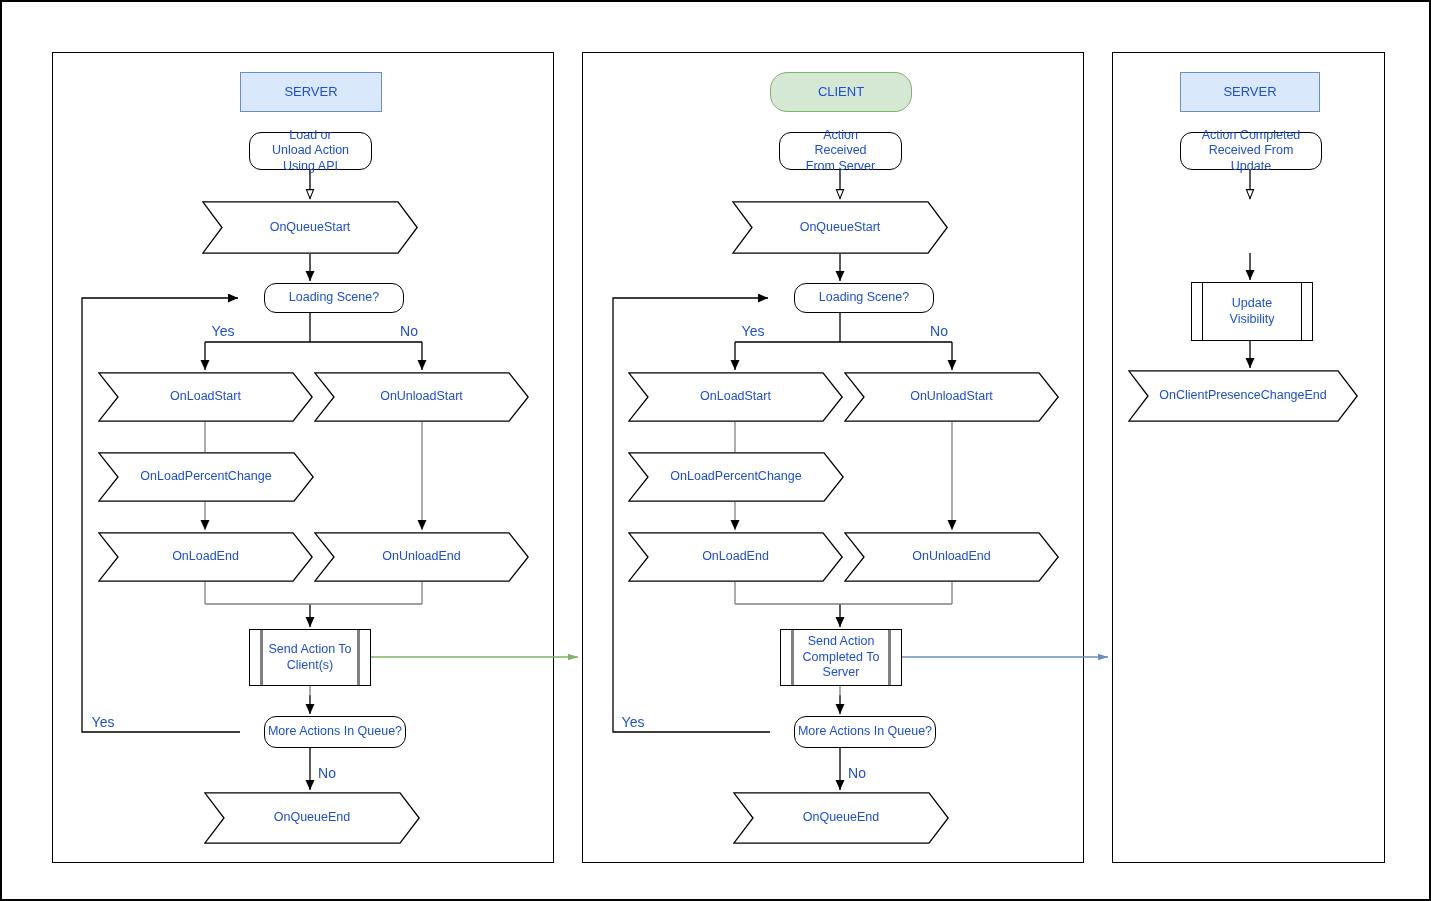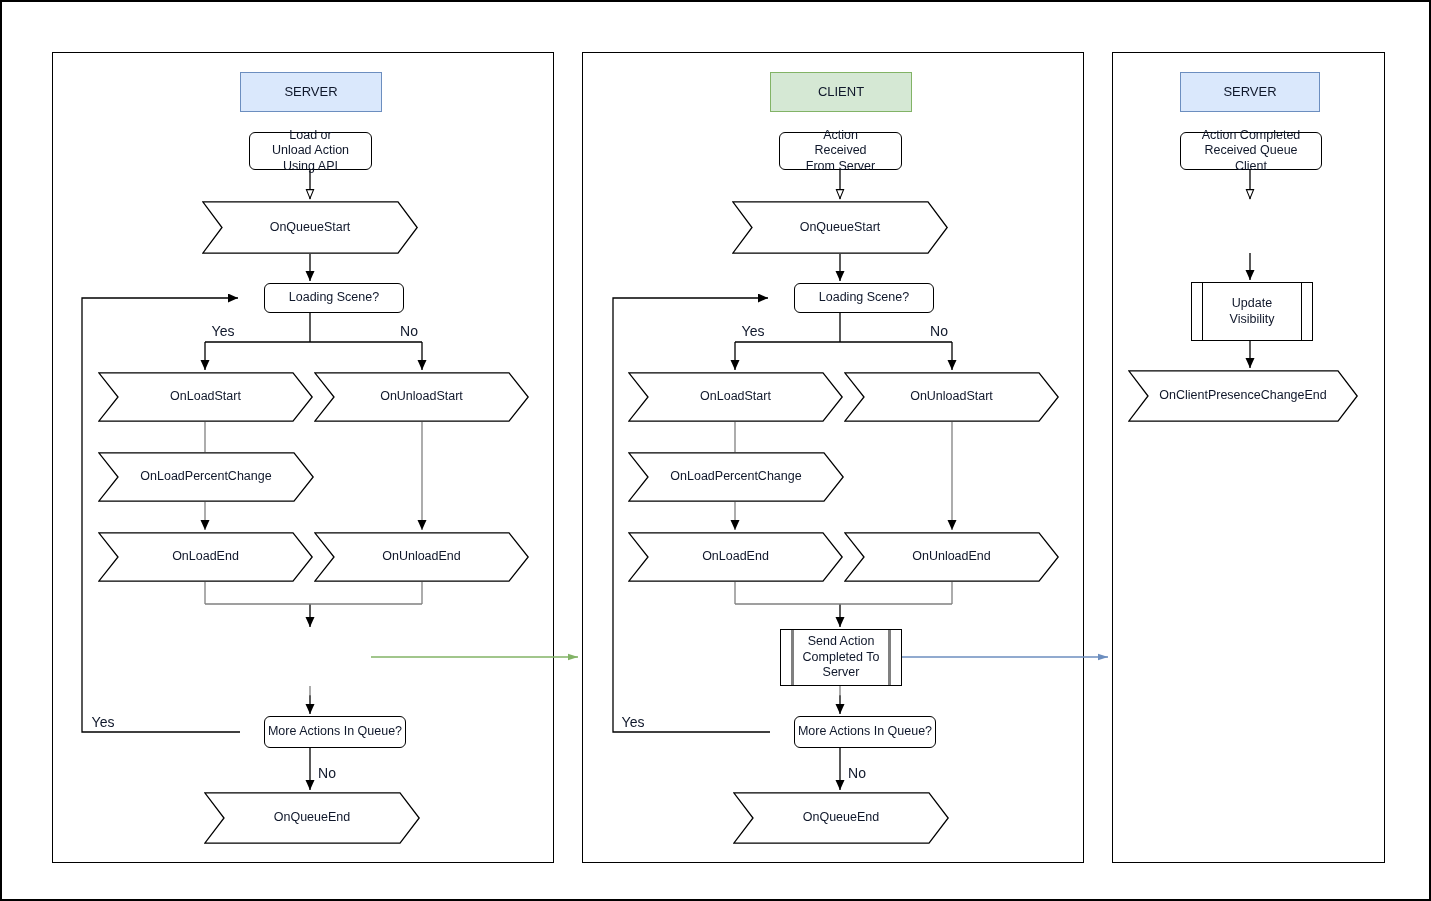--- a/index.html
+++ b/index.html
@@ -1,28 +1,28 @@
 <!DOCTYPE html>
 <html><head>
 <meta charset="utf-8">
 <style>
   html,body{margin:0;padding:0;background:#fff;}
   .canvas{
     position:relative;width:1431px;height:901px;background:#ffffff;
     border:2px solid #000;box-sizing:border-box;overflow:hidden;
-    font-family:"Liberation Sans", sans-serif;color:#0f172a;
+    font-family:"Liberation Sans", sans-serif;color:#1d4ed8;
   }
   .panel{position:absolute;border:1px solid #000;background:transparent;z-index:1;}
   .wires{position:absolute;left:0;top:0;z-index:2;}
   .node{position:absolute;z-index:3;display:flex;align-items:center;justify-content:center;
         text-align:center;font-size:12.5px;line-height:1.25;box-sizing:border-box;}
   .hdr{border:1px solid;font-size:13px;}
   .hdr-blue{background:#dae8fc;border-color:#6c8ebf;}
-  .hdr-green{background:#d5e8d4;border-color:#82b366;}
-  .rounded{background:#fff;border:1.3px solid #000;border-radius:6px;padding:0 19px;}
+  .hdr-green{background:#d5e8d4;border-color:#82b366;border-radius:17px;}
+  .rounded{background:#fff;border:1.3px solid #000;border-radius:12px;padding:0 19px;}
   .nw{white-space:nowrap;margin-left:24px;}
   .step{background:transparent;white-space:nowrap;}
   .step svg{position:absolute;left:0;top:0;}
   .step .lbl{position:relative;text-align:center;}
   .subr{background:#fff;border:1.5px solid #000;padding:16px 16px;}
   .subr::before,.subr::after{content:"";position:absolute;top:0;bottom:0;width:var(--bw);background:var(--bc);}
   .subr::before{left:10px;}
   .subr::after{right:10px;}
   .subr-gray{--bw:3px;--bc:#808080;}
   .subr-black{--bw:1px;--bc:#000;}
@@ -137,20 +137,23 @@
         <polygon points="0.8,0.8 195,0.8 214.2,25 195,49.2 0.8,49.2 20,25" fill="#ffffff" stroke="#000000" stroke-width="1.3"></polygon>
       </svg>
     <span class="lbl">OnLoadEnd</span>
     </div>
   <div class="node step" style="left:312px;top:530px;width:215px;height:50px">
       <svg width="215" height="50">
         <polygon points="0.8,0.8 195,0.8 214.2,25 195,49.2 0.8,49.2 20,25" fill="#ffffff" stroke="#000000" stroke-width="1.3"></polygon>
       </svg>
     <span class="lbl">OnUnloadEnd</span>
     </div>
+  <div class="node subr subr-gray" style="left:247px;top:627px;width:122px;height:57px">
+    <span class="lbl">Send Action To Client(s)</span>
+    </div>
   <div class="node rounded nw" style="left:238px;top:714px;width:142px;height:32px">
     <span class="lbl">More Actions In Queue?</span>
     </div>
   <div class="edge-label" style="left:85px;top:713px;width:32px">Yes</div>
   <div class="edge-label" style="left:309px;top:764px;width:32px">No</div>
   <div class="node step" style="left:202px;top:790px;width:216px;height:52px">
       <svg width="216" height="52">
         <polygon points="0.8,0.8 196,0.8 215.2,26 196,51.2 0.8,51.2 20,26" fill="#ffffff" stroke="#000000" stroke-width="1.3"></polygon>
       </svg>
     <span class="lbl">OnQueueEnd</span>
@@ -215,21 +218,21 @@
       <svg width="216" height="52">
         <polygon points="0.8,0.8 196,0.8 215.2,26 196,51.2 0.8,51.2 20,26" fill="#ffffff" stroke="#000000" stroke-width="1.3"></polygon>
       </svg>
     <span class="lbl">OnQueueEnd</span>
     </div>
 
   <div class="node hdr hdr-blue" style="left:1178px;top:70px;width:140px;height:40px">
     <span class="lbl">SERVER</span>
     </div>
   <div class="node rounded" style="left:1178px;top:130px;width:142px;height:38px">
-    <span class="lbl">Action Completed Received Queue Client</span>
+    <span class="lbl">Action Completed Received From Update</span>
     </div>
   <div class="node subr subr-black" style="left:1189px;top:280px;width:122px;height:59px">
     <span class="lbl">Update Visibility</span>
     </div>
   <div class="node step" style="left:1126px;top:368px;width:230px;height:52px">
       <svg width="230" height="52">
         <polygon points="0.8,0.8 210,0.8 229.2,26 210,51.2 0.8,51.2 20,26" fill="#ffffff" stroke="#000000" stroke-width="1.3"></polygon>
       </svg>
     <span class="lbl">OnClientPresenceChangeEnd</span>
     </div>

